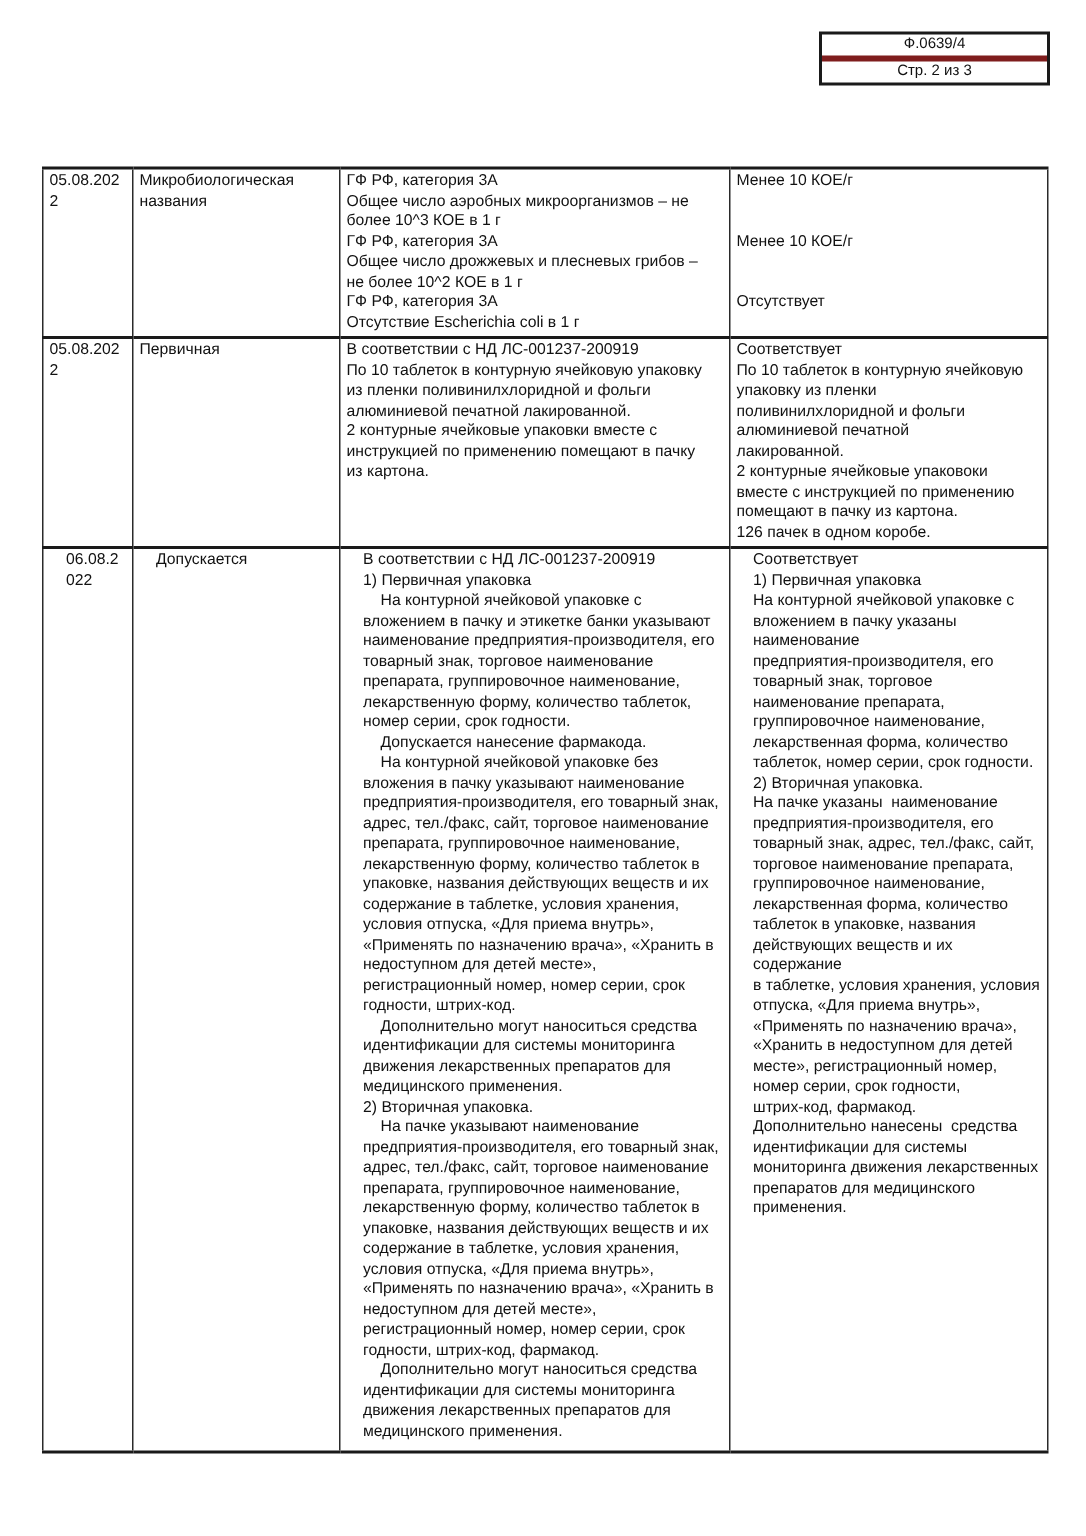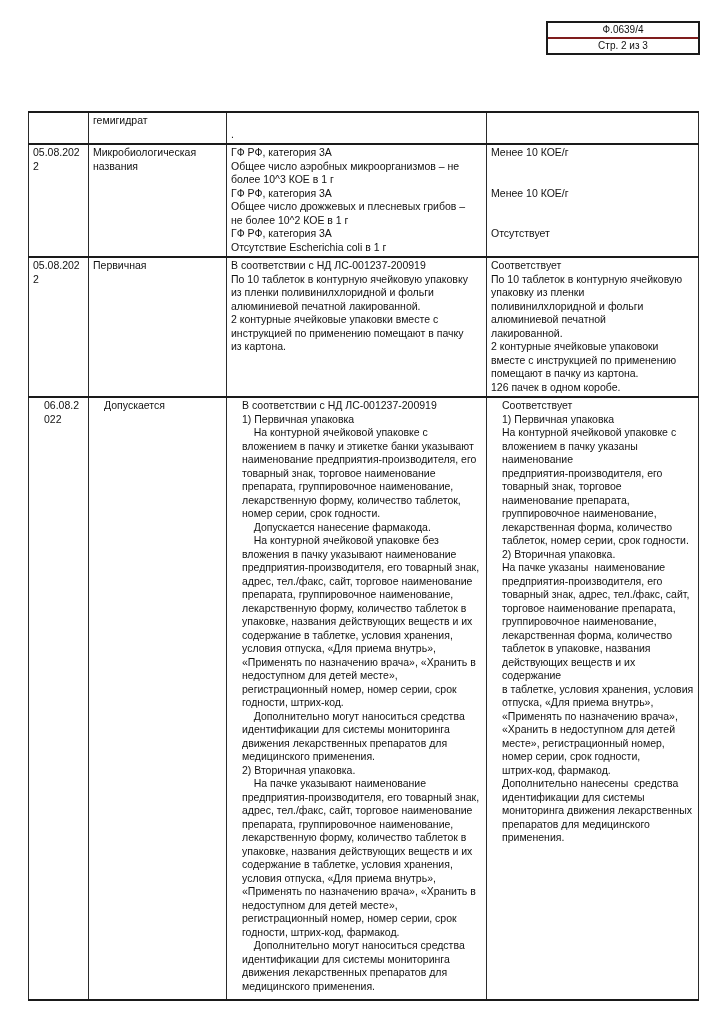--- a/index.html
+++ b/index.html
@@ -20,21 +20,21 @@
     width: 150px;
     border: 2px solid #1a1a1a;
   }
   .form-box .cell {
     height: 12px;
     line-height: 12px;
     text-align: center;
     font-size: 10px;
     padding: 1px 0;
   }
-  .form-box .cell:first-child { border-bottom: 2px solid #7f1d1d; }
+  .form-box .cell:first-child { border-bottom: 4px solid #7f1d1d; }
 
   
   .passport-block {
     position: absolute;
     left: 442px;
     top: 54px;
     font-size: 10px;
     line-height: 14px;
     white-space: pre-line;
   }
@@ -79,27 +79,20 @@
 
 
   <table class="spec-table">
     <colgroup>
       <col style="width:60px">
       <col style="width:138px">
       <col style="width:260px">
       <col style="width:212px">
     </colgroup>
     <tbody>
-      <tr class="row-carryover">
-        <td class="col-date"></td>
-        <td>гемигидрат</td>
-        <td>&nbsp;
-.</td>
-        <td></td>
-      </tr>
       <tr class="row-micro">
         <td class="col-date">05.08.2022</td>
         <td>Микробиологическая
 названия</td>
         <td>ГФ РФ, категория 3А
 Общее число аэробных микроорганизмов – не
 более 10^3 КОЕ в 1 г
 ГФ РФ, категория 3А
 Общее число дрожжевых и плесневых грибов –
 не более 10^2 КОЕ в 1 г

